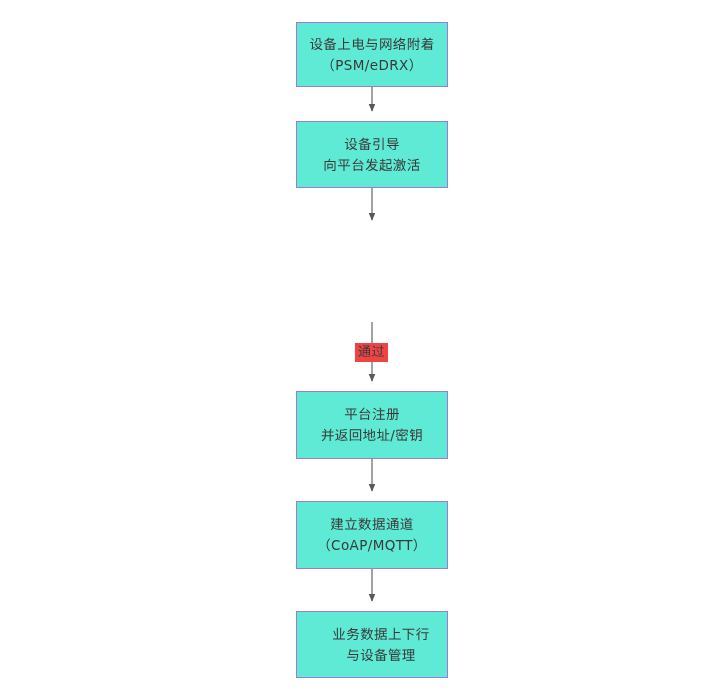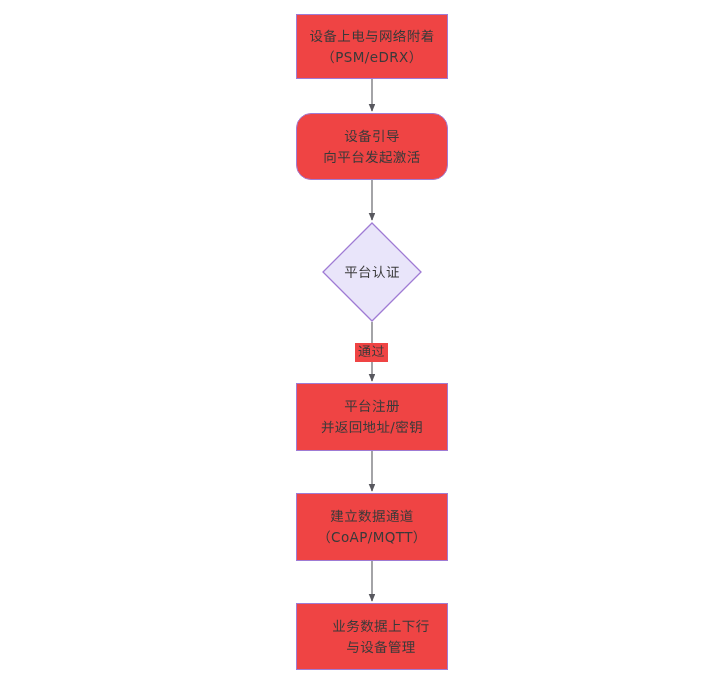--- a/index.html
+++ b/index.html
@@ -30,22 +30,23 @@
   }
   .node {
     position: absolute;
     box-sizing: border-box;
     display: flex;
     align-items: center;
     justify-content: center;
     text-align: center;
   }
   .node-process {
-    background: #ef4444;
+    background: #5eead4;
     border: 1.3px solid #9f7bd4;
+    margin-top: 8px;
   }
   .node-label {
     font-size: 13.5px;
     line-height: 1.55;
     color: #3a3a3a;
     white-space: pre-line;
     letter-spacing: 0.4px;
   }
   .node-decision-wrap {
     position: absolute;
@@ -96,31 +97,25 @@
     <line x1="372" y1="451" x2="372" y2="491" stroke="#58585f" stroke-width="1.1" marker-end="url(#arrowhead)"></line>
 
     <line x1="372" y1="561" x2="372" y2="601" stroke="#58585f" stroke-width="1.1" marker-end="url(#arrowhead)"></line>
   </svg>
 
   <div class="node node-process" style="left:296px; top:14px; width:152px; height:65px;">
     <span class="node-label">设备上电与网络附着
 （PSM/eDRX）</span>
   </div>
 
-  <div class="node node-process" style="left:296px; top:113px; width:152px; height:67px;border-radius:15px;">
+  <div class="node node-process" style="left:296px; top:113px; width:152px; height:67px;">
     <span class="node-label">设备引导
 向平台发起激活</span>
   </div>
 
-  <div class="node-decision-wrap" style="left:322px; top:222px; width:100px; height:100px;">
-    <svg class="node-decision-shape" viewBox="0 0 100 100" xmlns="http://www.w3.org/2000/svg" preserveAspectRatio="none">
-      <polygon points="50,1 99,50 50,99 1,50" fill="#e9e5fa" stroke="#9f7bd4" stroke-width="1.3"></polygon>
-    </svg>
-    <span class="node-label">平台认证</span>
-  </div>
 
   <div class="edge-label" style="left:355px; top:343px;">
     <span>通过</span>
   </div>
 
   <div class="node node-process" style="left:296px; top:493px; width:152px; height:68px;">
     <span class="node-label">建立数据通道
 （CoAP/MQTT）</span>
   </div>
 

